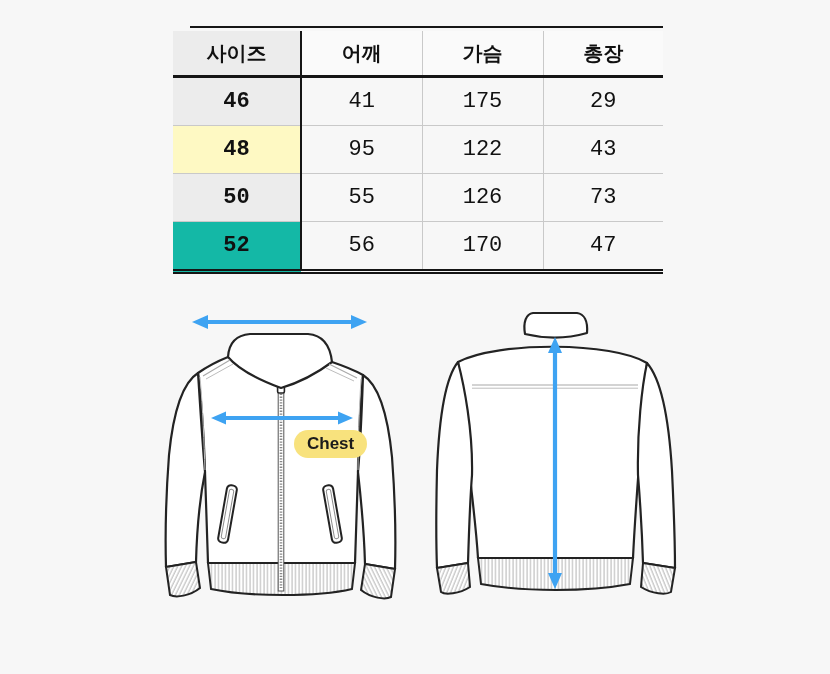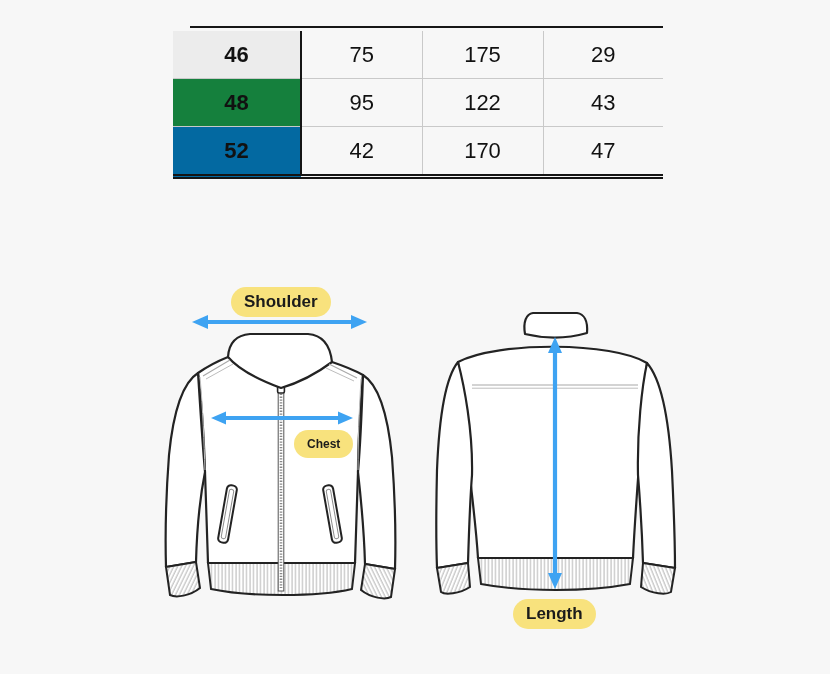--- a/index.html
+++ b/index.html
@@ -20,73 +20,85 @@
   table.size-chart{
     position:absolute;left:173px;top:31px;
     border-collapse:collapse;table-layout:fixed;width:490px;
     border-bottom:5px double #151515;
     color:#111;
   }
   table.size-chart th, table.size-chart td{
     padding:0;text-align:center;vertical-align:middle;
   }
   table.size-chart th{height:44px;font-size:20px;font-weight:bold;}
-  table.size-chart td{height:47px;font-size:22px;}
+  table.size-chart td{height:47px;font-size:22px;font-family:Liberation Mono, monospace;}
   .col-divider-strong{border-right:2px solid #151515;}
   .col-divider-light{border-right:1px solid #c9c9c9;}
   tr.hdr th{border-bottom:3px solid #151515;}
   tr.data td{border-bottom:1px solid #c9c9c9;}
   tr.data.last td{border-bottom:none;}
   td.size-col{font-weight:bold;}
   
   .jacket-group{position:absolute;}
   .jacket-group svg{position:absolute;left:0;top:0;}
   .jk{fill:#ffffff;stroke:#232323;stroke-width:2.2;stroke-linejoin:round;}
   .seam{fill:none;stroke:#a8a8a8;stroke-width:1.1;}
   .seam2{fill:none;stroke:#bdbdbd;stroke-width:1;}
   .arrow-shaft{stroke-width:4.2;stroke-linecap:round;}
   .pill{
     position:absolute;
     height:30px;line-height:30px;
     padding:0 13px;border-radius:16px;
     font-size:17px;font-weight:bold;color:#1b1b1b;
     white-space:nowrap;text-align:center;
   }
-  .pill.small{height:28px;line-height:28px;font-size:12px;}
+  .pill.small{height:28px;line-height:28px;font-size:17px;}
 </style>
 </head>
 <body>
 
 <div id="stage" style="background-color: rgb(247, 247, 247);">
 
   <div class="top-rule"></div>
 
   <table class="size-chart">
     <colgroup>
         <col style="width:128px">
         <col style="width:121px">
         <col style="width:121px">
         <col style="width:120px">
       </colgroup>
     <tbody>
+        <tr class="hdr">
+      <th class="col-divider-strong" style="background-color: rgb(236, 236, 236);">사이즈</th>
+      <th class="col-divider-light" style="background-color: rgb(250, 250, 250);">어깨</th>
+      <th class="col-divider-light" style="background-color: rgb(250, 250, 250);">가슴</th>
+      <th style="background-color: rgb(250, 250, 250);">총장</th>
+    </tr>
     <tr class="data">
       <td class="size-col col-divider-strong" style="background-color: rgb(236, 236, 236);">46</td>
-      <td class="col-divider-light">75</td>
+      <td class="col-divider-light">41</td>
       <td class="col-divider-light">175</td>
       <td>29</td>
     </tr>
     <tr class="data">
-      <td class="size-col col-divider-strong" style="background-color: #15803d;">48</td>
+      <td class="size-col col-divider-strong" style="background-color: #fef9c3;">48</td>
       <td class="col-divider-light">95</td>
       <td class="col-divider-light">122</td>
       <td>43</td>
     </tr>
+    <tr class="data">
+      <td class="size-col col-divider-strong" style="background-color: rgb(236, 236, 236);">50</td>
+      <td class="col-divider-light">55</td>
+      <td class="col-divider-light">126</td>
+      <td>73</td>
+    </tr>
     <tr class="data last">
-      <td class="size-col col-divider-strong" style="background-color: #0369a1;">52</td>
-      <td class="col-divider-light">42</td>
+      <td class="size-col col-divider-strong" style="background-color: #14b8a6;">52</td>
+      <td class="col-divider-light">56</td>
       <td class="col-divider-light">170</td>
       <td>47</td>
     </tr>
   </tbody>
     </table>
 
   <div class="jacket-group" style="left:158px;top:285px;width:250px;height:320px;">
     <svg width="250" height="320" viewBox="0 0 250 320">
       <defs>
         <pattern id="f-ribV" width="3.5" height="8" patternUnits="userSpaceOnUse">
@@ -146,21 +158,20 @@
         <polygon points="34,37 50,30 50,44" fill="#3ea3f2"></polygon>
         <polygon points="209,37 193,30 193,44" fill="#3ea3f2"></polygon>
       </g>
 
       <g>
         <line class="arrow-shaft" x1="66" y1="133" x2="182" y2="133" stroke="#3ea3f2"></line>
         <polygon points="53,133 68,126.5 68,139.5" fill="#3ea3f2"></polygon>
         <polygon points="195,133 180,126.5 180,139.5" fill="#3ea3f2"></polygon>
       </g>
     </svg>
-    <div class="pill" style="left: 73px; top: 2px; background-color: rgb(248, 226, 125);">Shoulder</div>
     <div class="pill small" style="left: 136px; top: 145px; background-color: rgb(248, 226, 125);">Chest</div>
   </div>
 
   <div class="jacket-group" style="left:428px;top:300px;width:255px;height:340px;">
     <svg width="255" height="340" viewBox="0 0 255 340">
       <defs>
         <pattern id="b-ribV" width="3.5" height="8" patternUnits="userSpaceOnUse">
           <rect width="3.5" height="8" fill="#ffffff"></rect>
           <line x1="1" y1="0" x2="1" y2="8" stroke="#9a9a9a" stroke-width="0.8"></line>
         </pattern>
@@ -188,16 +199,15 @@
 
       <path fill="url(#b-ribCufL)" stroke="#232323" stroke-width="2" d="M9,268 L40,263 L42,287 C31,294 17,295 13,292 Z"></path>
       <path fill="url(#b-ribCufR)" stroke="#232323" stroke-width="2" d="M247,268 L215,263 L213,287 C224,294 238,295 243,292 Z"></path>
 
       <g>
         <line class="arrow-shaft" x1="127" y1="51" x2="127" y2="275" stroke="#3ea3f2"></line>
         <polygon points="127,37 120,53 134,53" fill="#3ea3f2"></polygon>
         <polygon points="127,289 120,273 134,273" fill="#3ea3f2"></polygon>
       </g>
     </svg>
-    <div class="pill" style="left: 85px; top: 299px; background-color: rgb(248, 226, 125);">Length</div>
   </div>
 
 </div>
 
 </body></html>

